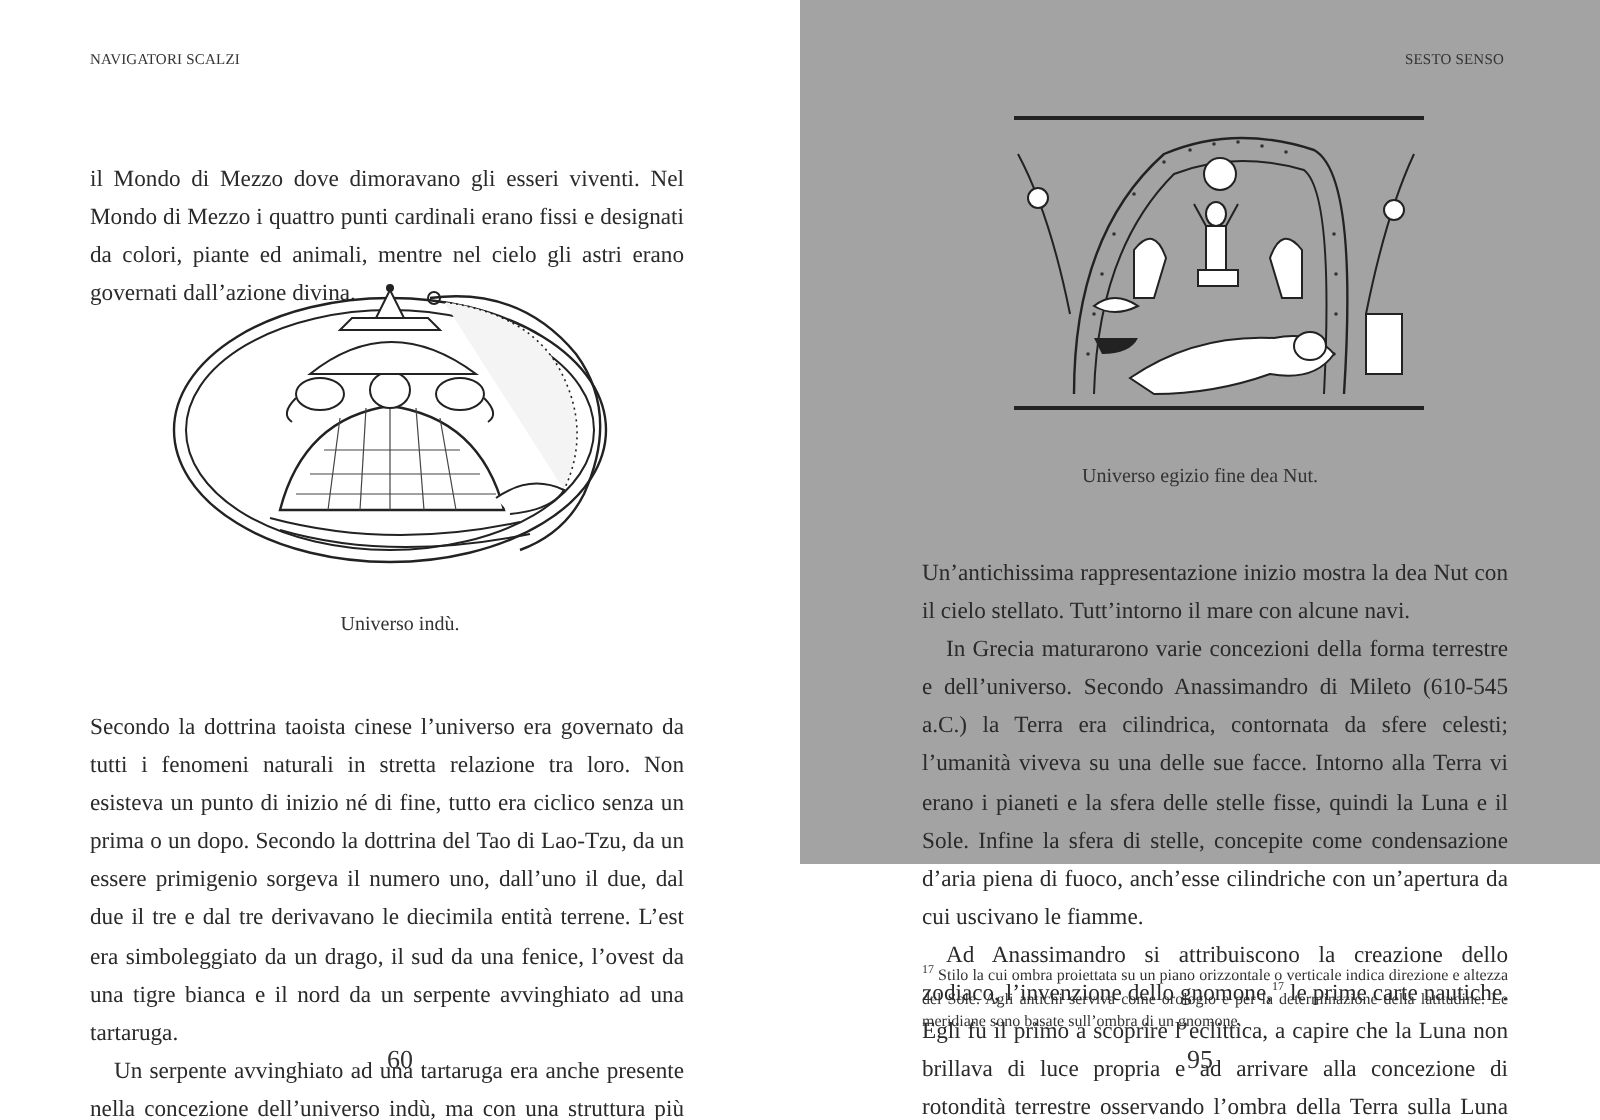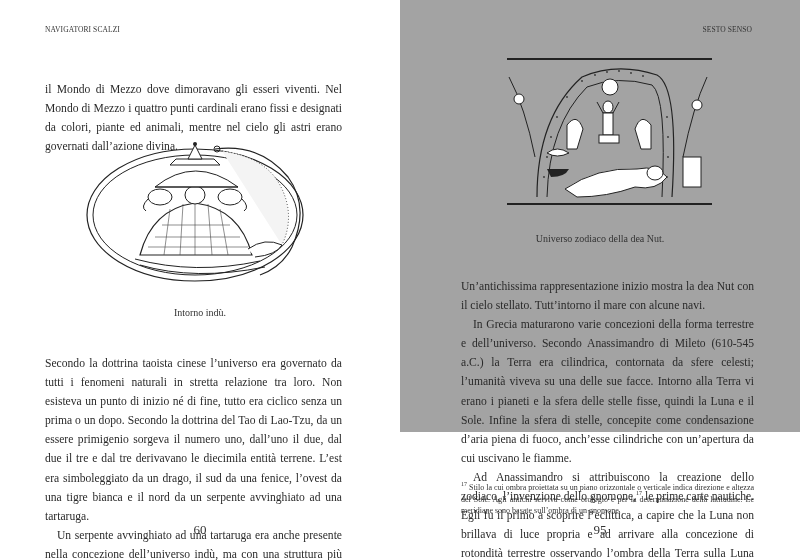--- a/index.html
+++ b/index.html
@@ -70,21 +70,21 @@
 
       <path d="M110 28 L160 28 L154 22 L116 22 Z" fill="#fff" stroke="#222"></path>
       <path d="M135 8 L128 22 L142 22 Z" fill="#fff" stroke="#222"></path>
       <circle cx="135" cy="7" r="2" fill="#222"></circle>
 
       <path d="M75 122 Q135 138 200 124" fill="none" stroke="#222" stroke-width="1"></path>
       <path d="M80 128 Q135 144 205 130" fill="none" stroke="#222" stroke-width="1"></path>
     </svg>
   </div>
 
-  <div class="caption" style="left:100px; top:307px; width:200px;">Intorno indù.</div>
+  <div class="caption" style="left:100px; top:307px; width:200px;">Universo indù.</div>
 
   <div class="body-text" style="top:330px;">
     <p>Secondo la dottrina taoista cinese l’universo era governato da tutti i fenomeni naturali in stretta relazione tra loro. Non esisteva un punto di inizio né di fine, tutto era ciclico senza un prima o un dopo. Secondo la dottrina del Tao di Lao-Tzu, da un essere primigenio sorgeva il numero uno, dall’uno il due, dal due il tre e dal tre derivavano le diecimila entità terrene. L’est era simboleggiato da un drago, il sud da una fenice, l’ovest da una tigre bianca e il nord da un serpente avvinghiato ad una tartaruga.</p>
     <p class="indent">Un serpente avvinghiato ad una tartaruga era anche presente nella concezione dell’universo indù, ma con una struttura più complessa. La Terra era sostenuta da quattro elefanti che si appoggiavano sul dorso di una tartaruga. Altri elefanti sostenevano il cielo e tutto l’universo era circondato dalle spire di un serpente.</p>
   </div>
 
   <div class="folio" style="left:180px; top:522px;">60</div>
 </div>
 
 <div class="page right">
@@ -132,21 +132,21 @@
       <ellipse cx="148" cy="116" rx="8" ry="7" fill="#fff" stroke="#222"></ellipse>
 
       <path d="M2 20 Q18 50 28 100" fill="none" stroke="#222"></path>
       <path d="M200 20 Q186 50 176 100" fill="none" stroke="#222"></path>
       <circle cx="12" cy="42" r="5" fill="#fff" stroke="#222"></circle>
       <circle cx="190" cy="48" r="5" fill="#fff" stroke="#222"></circle>
       <rect x="176" y="100" width="18" height="30" fill="#fff" stroke="#222"></rect>
     </svg>
   </div>
 
-  <div class="caption" style="left:100px; top:233px; width:200px;">Universo zodiaco della dea Nut.</div>
+  <div class="caption" style="left:100px; top:233px; width:200px;">Universo egizio fine dea Nut.</div>
 
   <div class="body-text" style="top:253px;">
     <p>Un’antichissima rappresentazione inizio mostra la dea Nut con il cielo stellato. Tutt’intorno il mare con alcune navi.</p>
     <p class="indent">In Grecia maturarono varie concezioni della forma terrestre e dell’universo. Secondo Anassimandro di Mileto (610-545 a.C.) la Terra era cilindrica, contornata da sfere celesti; l’umanità viveva su una delle sue facce. Intorno alla Terra vi erano i pianeti e la sfera delle stelle fisse, quindi la Luna e il Sole. Infine la sfera di stelle, concepite come condensazione d’aria piena di fuoco, anch’esse cilindriche con un’apertura da cui uscivano le fiamme.</p>
     <p class="indent"><span>Ad Anassimandro si attribuiscono la creazione dello zodiaco, l’invenzione dello gnomone,</span><sup>17</sup><span> le prime carte nautiche. Egli fu il primo a scoprire l’eclittica, a capire che la Luna non brillava di luce propria e ad arrivare alla concezione di rotondità terrestre osservando l’ombra della Terra sulla Luna durante un’eclisse. Purtroppo confuse rotondità con sfericità ispirando le mappe circolari piatte del Medioevo.</span></p>
 
   </div>
 
   <div class="footnote" style="top:482px;"><sup>17</sup><span> Stilo la cui ombra proiettata su un piano orizzontale o verticale indica direzione e altezza del Sole. Agli antichi serviva come orologio e per la determinazione della latitudine. Le meridiane sono basate sull’ombra di un gnomone.</span></div>
 

